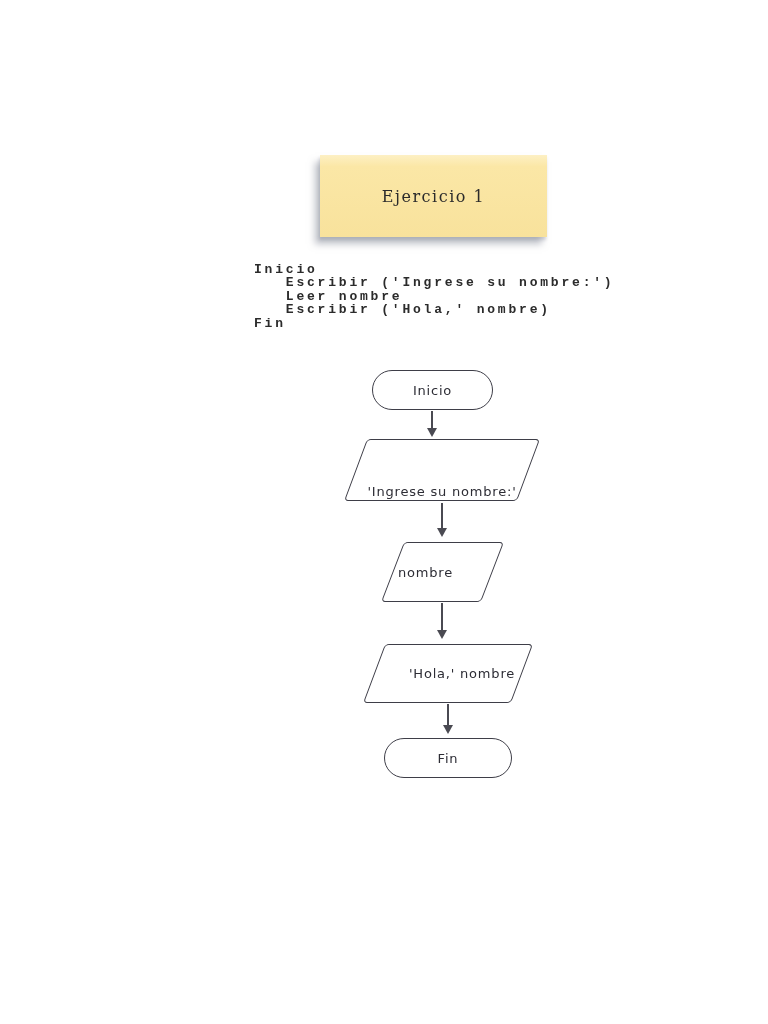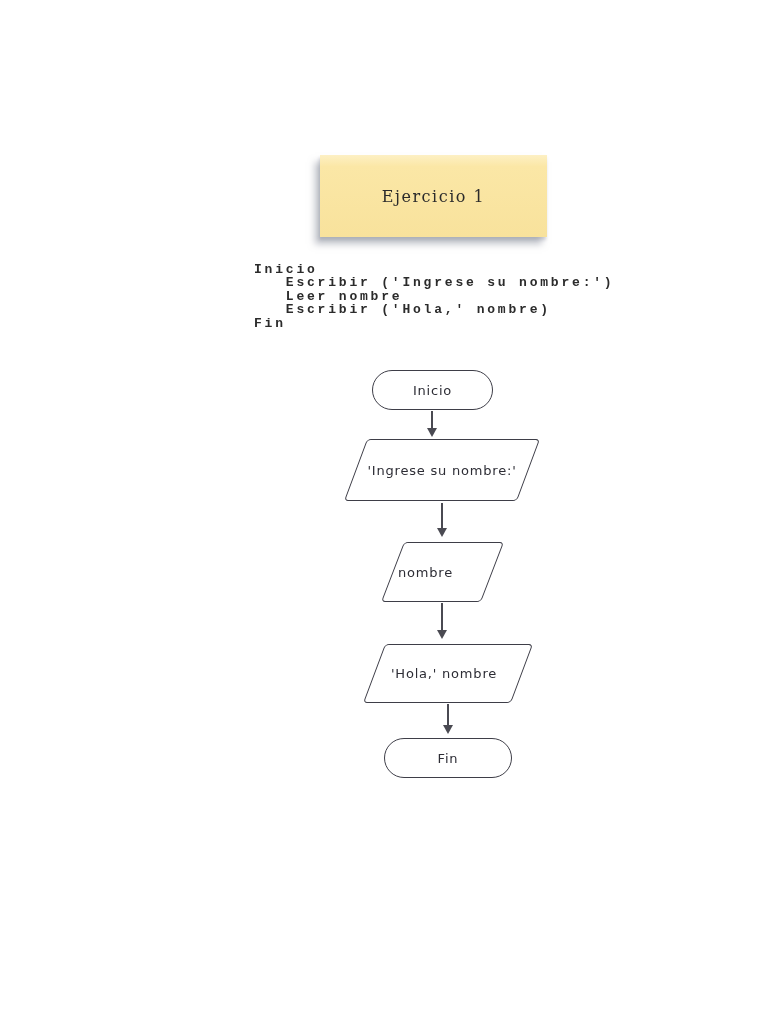--- a/index.html
+++ b/index.html
@@ -39,23 +39,23 @@
   .term-start{left:372px;top:370px;width:121px;height:40px;}
   .para-1{left:344px;top:439px;width:173px;height:62px;transform:skewX(-20.4deg);}
   .para-2{left:381px;top:542px;width:100px;height:60px;transform:skewX(-21deg);}
   .para-3{left:363px;top:644px;width:148px;height:59px;transform:skewX(-20.5deg);}
   .term-end{left:384px;top:738px;width:128px;height:40px;}
 
   .node-label{
     position:absolute;display:flex;align-items:center;justify-content:center;
     font-size:13px;letter-spacing:0.8px;color:var(--label-ink);pointer-events:none;
   }
-  .lbl-1{left:344px;top:439px;width:196px;height:62px;}
+  .lbl-1{left:344px;top:460px;width:196px;height:62px;}
   .lbl-2{left:364px;top:542px;width:123px;height:60px;}
-  .lbl-3{left:359px;top:644px;width:170px;height:59px;}
+  .lbl-3{left:377px;top:644px;width:170px;height:59px;}
 
   
   .arrow-line{position:absolute;width:2px;background:var(--arrow);}
   .arrow-head{position:absolute;width:0;height:0;border-left:5px solid transparent;
     border-right:5px solid transparent;border-top:9px solid var(--arrow);}
   .a1-line{left:431px;top:411px;height:18px;}  .a1-head{left:427px;top:428px;}
   .a2-line{left:441px;top:503px;height:26px;}  .a2-head{left:437px;top:528px;}
   .a3-line{left:441px;top:603px;height:28px;}  .a3-head{left:437px;top:630px;}
   .a4-line{left:447px;top:704px;height:22px;}  .a4-head{left:443px;top:725px;}
 </style>

